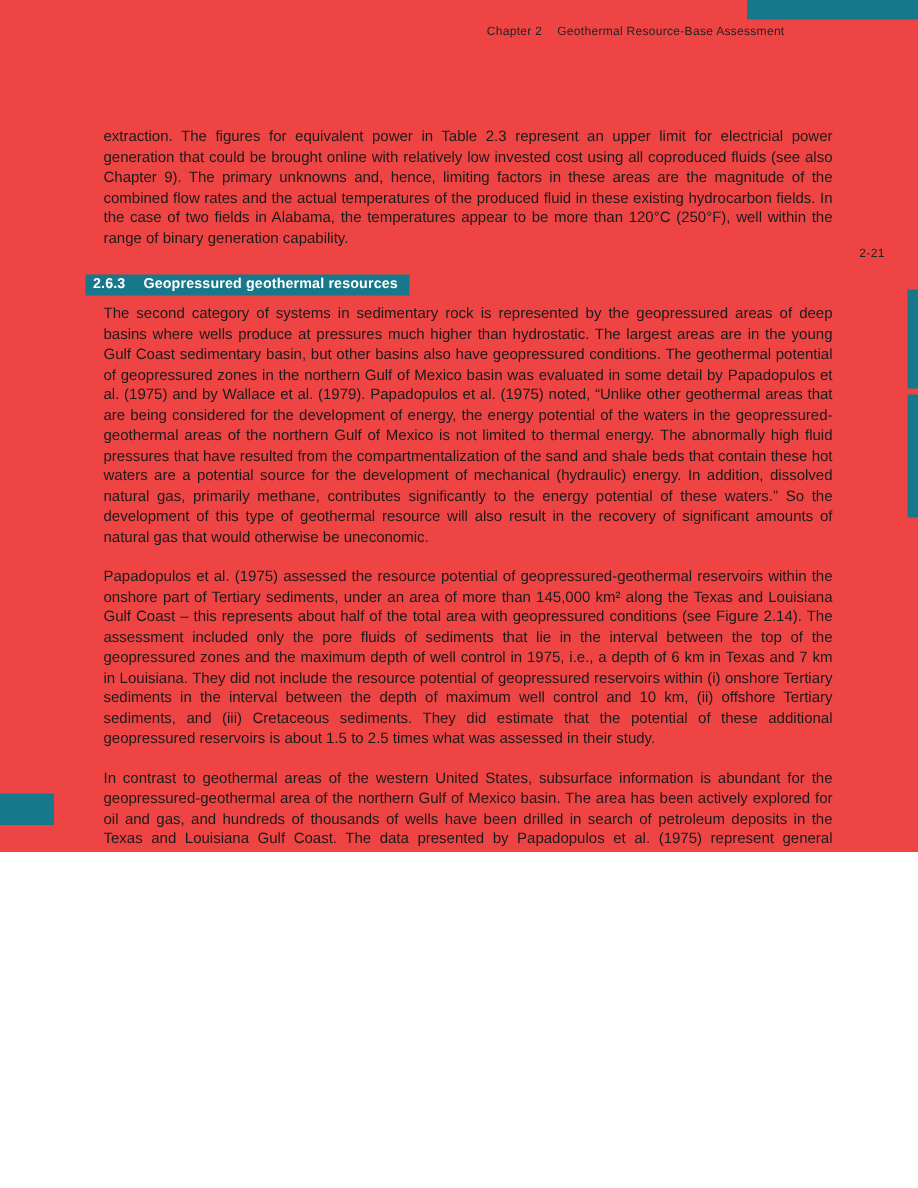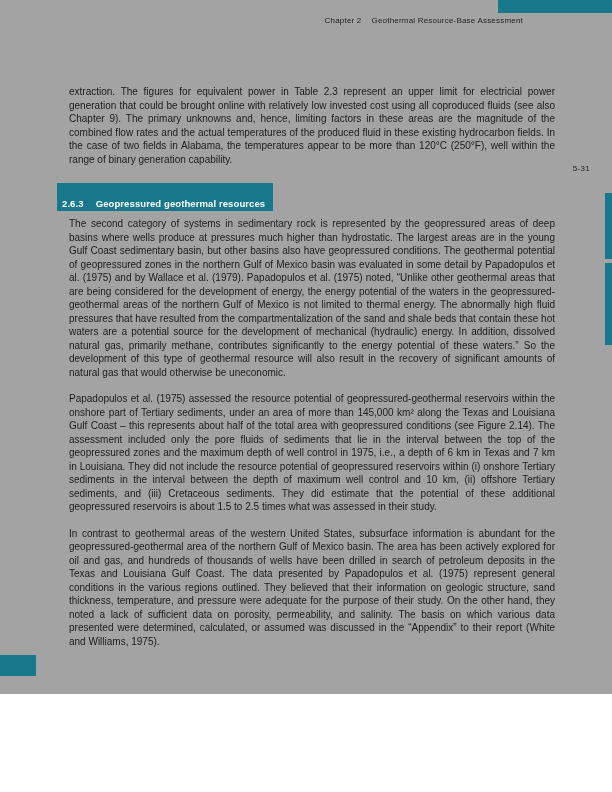--- a/index.html
+++ b/index.html
@@ -1,22 +1,22 @@
 <!DOCTYPE html>
 <html style="--accent: #16788a;"><head>
 <meta charset="utf-8">
 <style>
   :root { --accent: #16788a; }
   * { box-sizing: border-box; }
   html, body { margin: 0; padding: 0; background: #ffffff; }
   .page {
     position: relative;
     width: 612px;
-    height: 694px;
-    background: #a3a3a3;
+    height: 568px;
+    background: #ef4444;
     font-family: "Liberation Sans", sans-serif;
     overflow: hidden;
   }
   .corner-bar-top {
     position: absolute;
     top: 0; right: 0;
     width: 114px; height: 13px;
     background: var(--accent);
   }
   .running-header {
@@ -57,21 +57,21 @@
     font-size: 10px;
     line-height: 13.5px;
     color: #1b1b1b;
   }
   .body-para { margin: 0 0 13px 12px; }
   .section-heading {
     display: inline-block;
     width: max-content;
     max-width: 100%;
     margin: 4px 0 6px 0;
-    padding: 16px 8px 2px 5px;
+    padding: 2px 8px 2px 5px;
     background: var(--accent);
     color: #ffffff;
     font-size: 9.5px;
     font-weight: bold;
     line-height: 10px;
     letter-spacing: 0.1px;
   }
   .section-heading .section-number { margin-right: 12px; }
 </style>
 </head>
@@ -81,21 +81,21 @@
 
   <div class="corner-bar-top"></div>
 
   <div class="running-header">
     <span class="chapter">Chapter 2</span><span>Geothermal Resource-Base Assessment</span>
   </div>
 
   <div class="edge-tab tab-1"></div>
   <div class="edge-tab tab-2"></div>
 
-  <div class="page-number">5-31</div>
+  <div class="page-number">2-21</div>
 
   <main class="text-column">
     <p class="body-para">extraction. The figures for equivalent power in Table 2.3 represent an upper limit for electricial power generation that could be brought online with relatively low invested cost using all coproduced fluids (see also Chapter 9). The primary unknowns and, hence, limiting factors in these areas are the magnitude of the combined flow rates and the actual temperatures of the produced fluid in these existing hydrocarbon fields. In the case of two fields in Alabama, the temperatures appear to be more than 120°C (250°F), well within the range of binary generation capability.</p>
 
     <h2 class="section-heading">
       <span class="section-number">2.6.3</span><span class="section-title">Geopressured geothermal resources</span>
     </h2>
 
     <p class="body-para">The second category of systems in sedimentary rock is represented by the geopressured areas of deep basins where wells produce at pressures much higher than hydrostatic. The largest areas are in the young Gulf Coast sedimentary basin, but other basins also have geopressured conditions. The geothermal potential of geopressured zones in the northern Gulf of Mexico basin was evaluated in some detail by Papadopulos et al. (1975) and by Wallace et al. (1979). Papadopulos et al. (1975) noted, “Unlike other geothermal areas that are being considered for the development of energy, the energy potential of the waters in the geopressured-geothermal areas of the northern Gulf of Mexico is not limited to thermal energy. The abnormally high fluid pressures that have resulted from the compartmentalization of the sand and shale beds that contain these hot waters are a potential source for the development of mechanical (hydraulic) energy. In addition, dissolved natural gas, primarily methane, contributes significantly to the energy potential of these waters.” So the development of this type of geothermal resource will also result in the recovery of significant amounts of natural gas that would otherwise be uneconomic.</p>
     <p class="body-para">Papadopulos et al. (1975) assessed the resource potential of geopressured-geothermal reservoirs within the onshore part of Tertiary sediments, under an area of more than 145,000 km² along the Texas and Louisiana Gulf Coast – this represents about half of the total area with geopressured conditions (see Figure 2.14). The assessment included only the pore fluids of sediments that lie in the interval between the top of the geopressured zones and the maximum depth of well control in 1975, i.e., a depth of 6 km in Texas and 7 km in Louisiana. They did not include the resource potential of geopressured reservoirs within (i) onshore Tertiary sediments in the interval between the depth of maximum well control and 10 km, (ii) offshore Tertiary sediments, and (iii) Cretaceous sediments. They did estimate that the potential of these additional geopressured reservoirs is about 1.5 to 2.5 times what was assessed in their study.</p>

